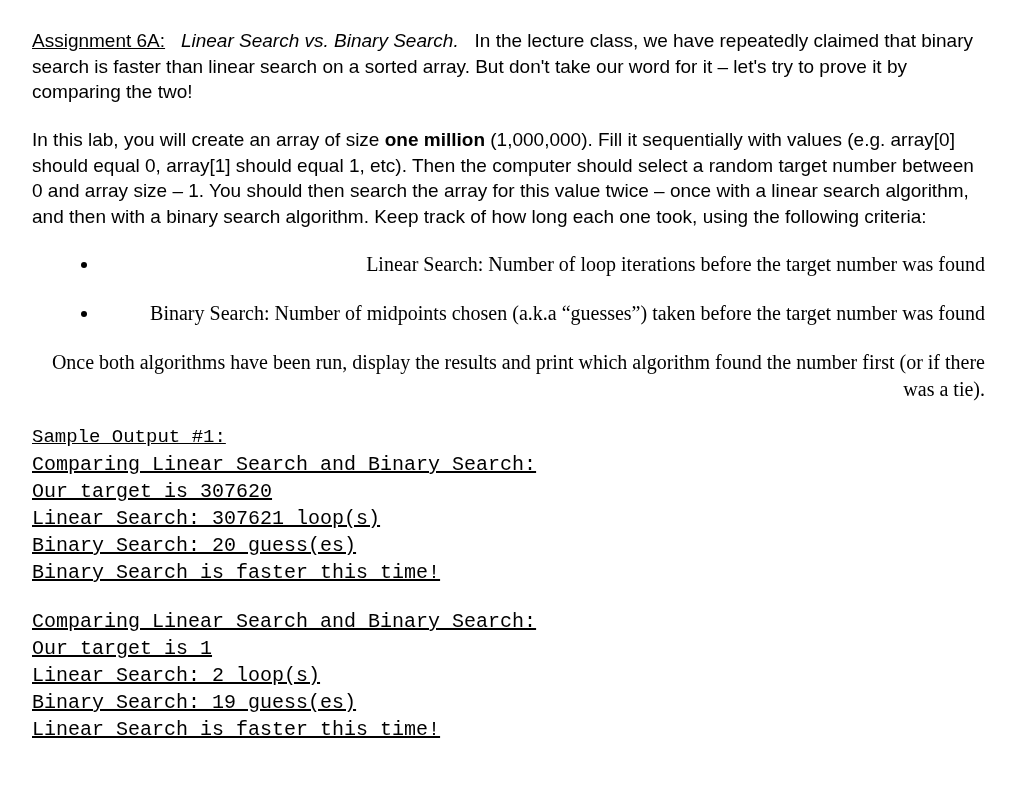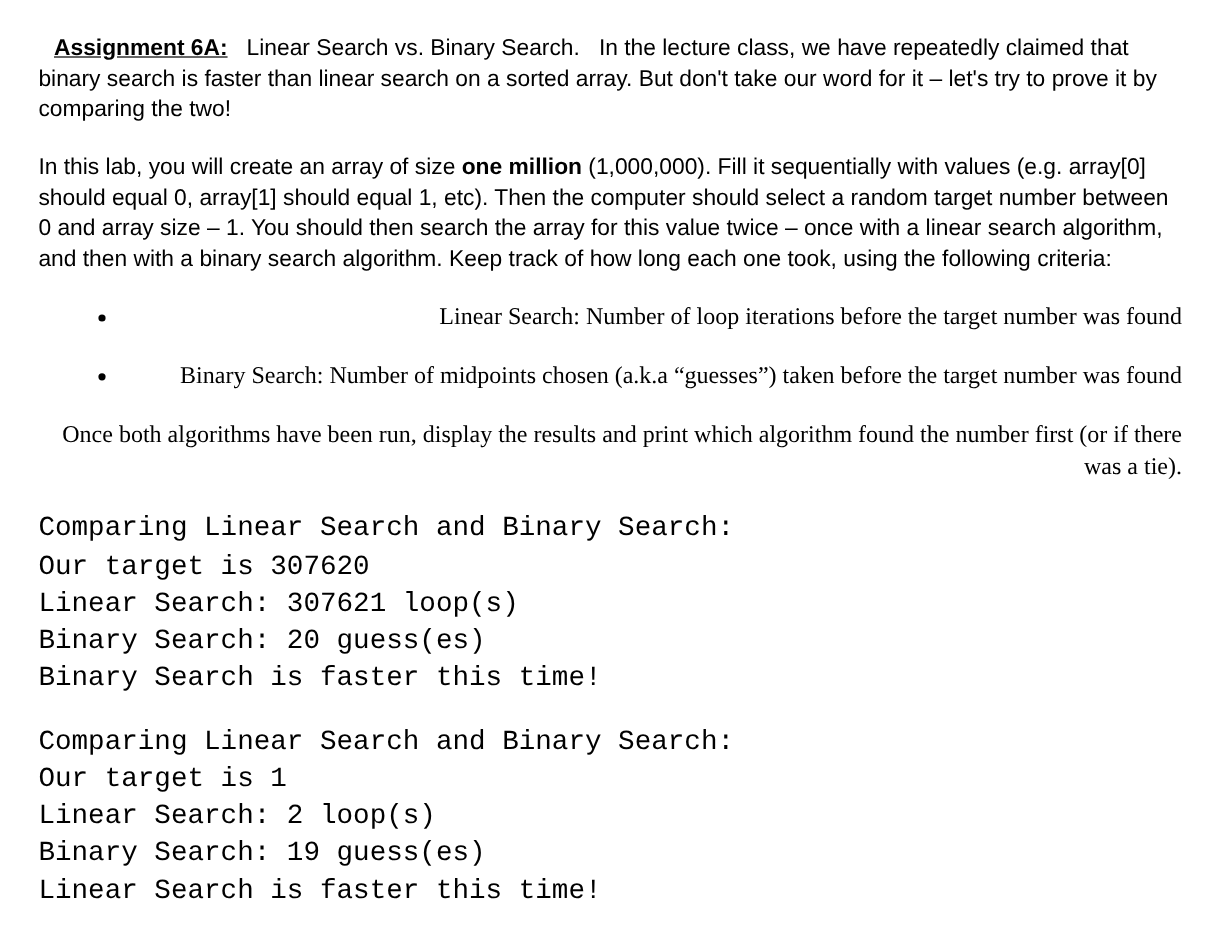--- a/index.html
+++ b/index.html
@@ -10,25 +10,25 @@
     background: #fff;
     margin: 0;
     padding: 28px 32px;
     width: 1017px;
     box-sizing: border-box;
   }
   .para {
     margin: 0 0 22px 0;
   }
   .title-label {
-    font-weight: bold;
+    font-weight: normal;
     text-decoration: underline;
-    margin-left: 13px;
   }
   .italic {
+    font-style: italic;
   }
   .bold {
     font-weight: bold;
   }
   ul.bullets {
     margin: 0 0 22px 0;
     padding-left: 68px;
     font-family: "Times New Roman", Times, serif;
     font-size: 20px;
     text-align: right;
@@ -44,23 +44,24 @@
   }
   .mono-heading {
     font-family: "Courier New", Courier, monospace;
     font-size: 19px;
     text-decoration: underline;
     margin: 0;
     white-space: pre;
   }
   .mono-block {
     font-family: "Courier New", Courier, monospace;
-    font-size: 23px;
+    font-size: 20px;
     white-space: pre;
     margin: 0 0 22px 0;
+    text-decoration: underline;
   }
 </style>
 </head>
 <body>
 
 <p class="para">
   <span class="title-label">Assignment 6A:</span>
   <span>&nbsp;&nbsp;</span><span class="italic">Linear Search vs. Binary Search.</span>
   <span>&nbsp;&nbsp;</span><span>In the lecture class, we have repeatedly claimed that binary search is faster than linear search on a sorted array. But don't take our word for it – let's try to prove it by comparing the two!</span>
 </p>
@@ -70,20 +71,21 @@
 </p>
 
 <ul class="bullets">
   <li>Linear Search: Number of loop iterations before the target number was found</li>
   <li>Binary Search: Number of midpoints chosen (a.k.a “guesses”) taken before the target number was found</li>
 </ul>
 
 <p class="para serif">Once both algorithms have been run, display the results and print which algorithm found the number first (or if there was a tie).</p>
 
 <div>
+  <div class="mono-heading">Sample Output #1:</div>
   <div class="mono-block">Comparing Linear Search and Binary Search:
 Our target is 307620
 Linear Search: 307621 loop(s)
 Binary Search: 20 guess(es)
 Binary Search is faster this time!</div>
 </div>
 
 <div>
   <div class="mono-block">Comparing Linear Search and Binary Search:
 Our target is 1

